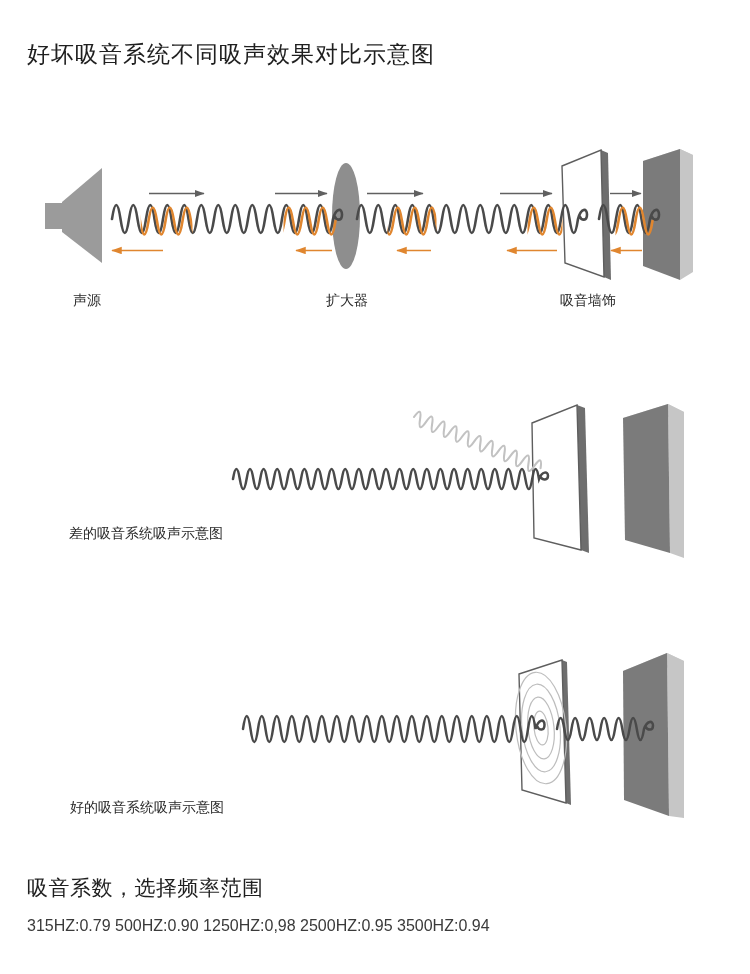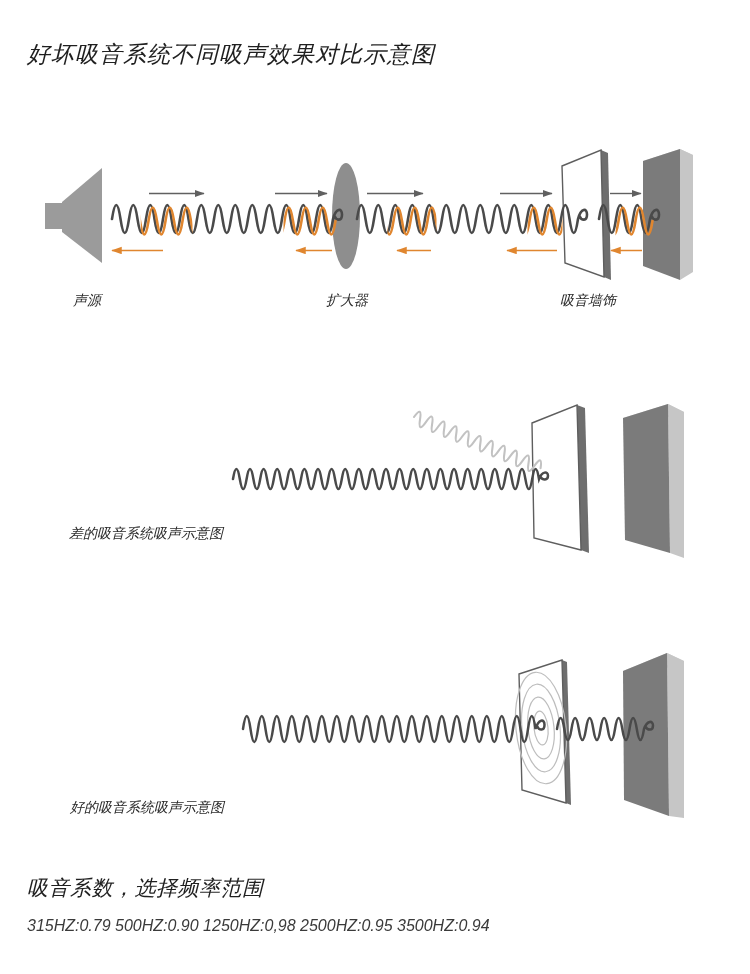--- a/index.html
+++ b/index.html
@@ -1,17 +1,17 @@
 <!DOCTYPE html>
 <html style="--wave_dark: #4A4A4A; --wave_orange: #E0862F; --wave_faded: #C2C2C2; --arrow_dark: #606060; --speaker_gray: #9B9B9B; --amplifier_gray: #8E8E8E; --wall_front: #7B7B7B; --wall_side: #C6C6C6; --wall_top: #D2D2D2; --panel_fill: #FFFFFF; --panel_stroke: #5E5E5E; --panel_depth: #6E6E6E; --ripple_gray: #BDBDBD; --text_dark: #1F1F1F; --text_medium: #2B2B2B; --text_values: #3A3A3A;"><head>
 <meta charset="utf-8">
 <style>
   html,body{margin:0;padding:0;background:#ffffff;}
   .stage{position:relative;width:750px;height:974px;background:#ffffff;overflow:hidden;
-         font-family:"Liberation Sans",sans-serif;font-style:italic;}
+         font-family:"Liberation Sans",sans-serif;}
   svg{display:block;}
   text{font-family:"Liberation Sans",sans-serif;fill:var(--text_medium);}
   .title{font-size:23px;fill:var(--text_dark);letter-spacing:1px;}
   .label{font-size:14px;}
   .caption{font-size:14px;}
   .heading{font-size:21px;fill:var(--text_dark);letter-spacing:0.5px;}
   .values{font-size:16px;fill:var(--text_values);}
   .wave-dark{stroke:var(--wave_dark);stroke-width:2.6;fill:none;stroke-linecap:round;}
   .wave-dark2{stroke:var(--wave_dark);stroke-width:2.5;fill:none;stroke-linecap:round;}
   .wave-orange{stroke:var(--wave_orange);stroke-width:2.6;fill:none;stroke-linecap:round;}

